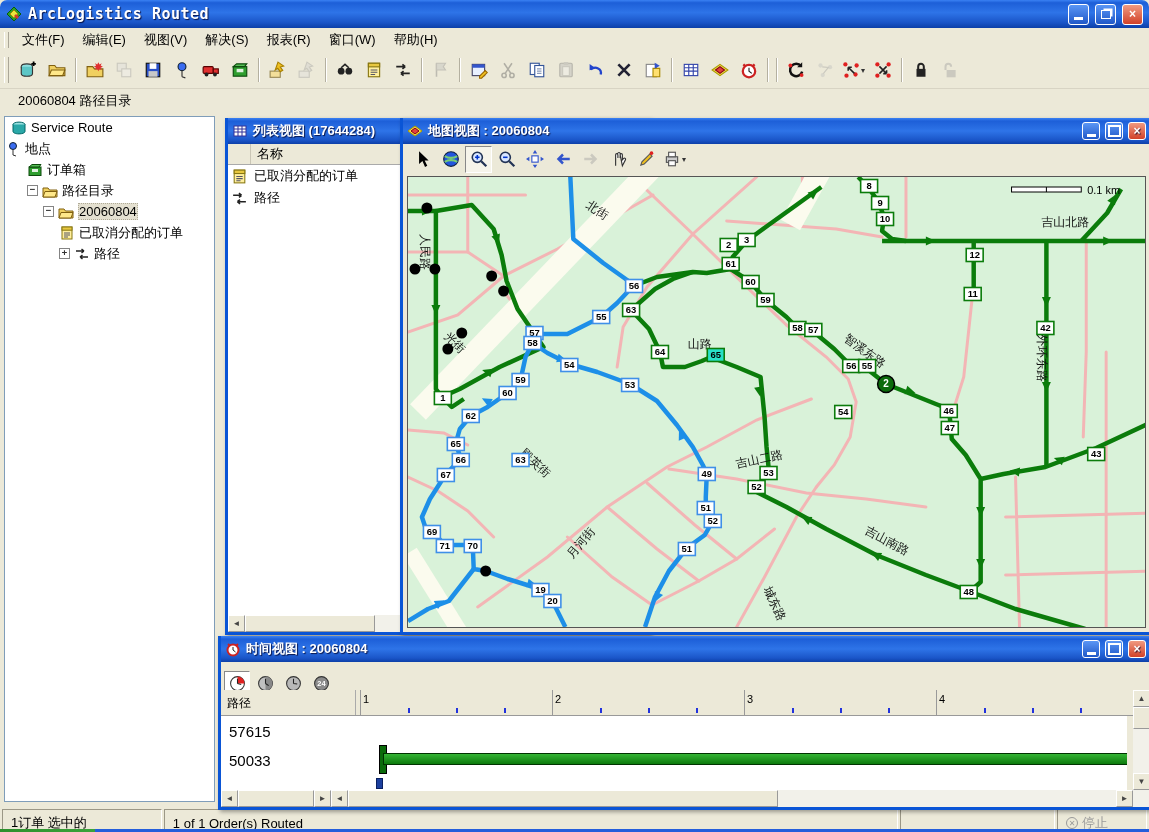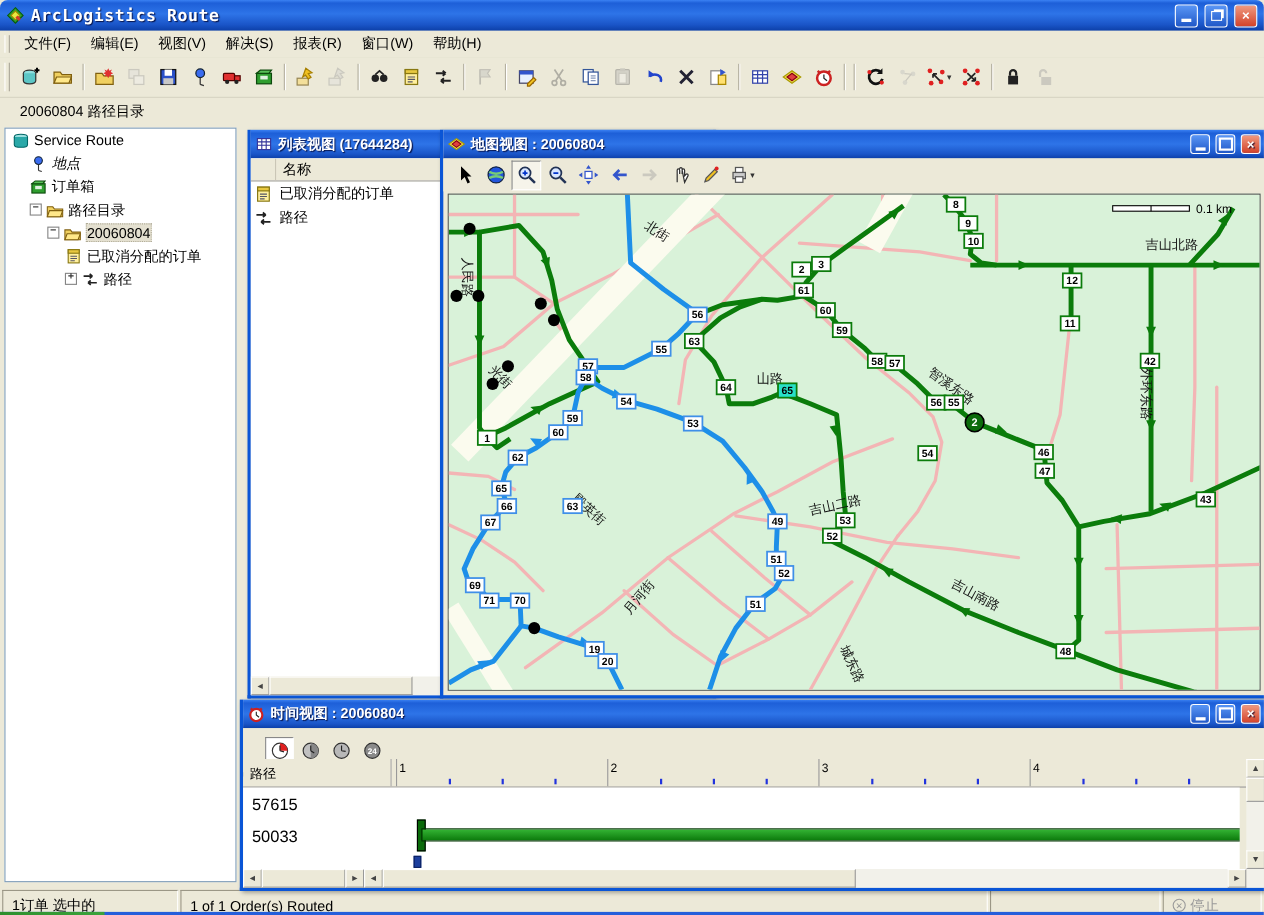--- a/index.html
+++ b/index.html
@@ -64,21 +64,21 @@
   #mapwin{left:400px;top:118px;width:747px;height:514px;z-index:20}
   #maptoolbar{position:absolute;left:0;top:26px;right:0;height:30px;background:#ece9d8;display:flex;align-items:center;padding-left:6px;gap:1px}
   .mb{width:25px;height:25px;display:flex;align-items:center;justify-content:center;border:1px solid transparent}
   .mb svg{width:18px;height:18px;display:block}
   .mb.pressed{border:1px solid #888;border-right-color:#fff;border-bottom-color:#fff;background:#f6f4ea}
   .mb.dim{filter:grayscale(1) opacity(.4)}
   #mapcanvas{position:absolute;left:4px;top:58px;width:739px;height:452px;border:1px solid #555;background:#d9f2d9;box-sizing:border-box}
   #mapsvg{width:100%;height:100%;display:block}
   
   #timewin{left:218px;top:636px;width:929px;height:171px;z-index:30}
-  #tvtoolbar{position:absolute;left:0;top:26px;width:100%;height:44px;background:#ece9d8;display:flex;align-items:center;padding-left:20px;gap:2px;box-sizing:border-box;border-bottom:4px solid #404040}
+  #tvtoolbar{position:absolute;left:0;top:26px;width:100%;height:44px;background:#ece9d8;display:flex;align-items:center;padding-left:3px;gap:2px;box-sizing:border-box;border-bottom:1px solid #404040}
   .clk{width:24px;height:23px;display:flex;align-items:center;justify-content:center;border:1px solid transparent}
   .clk svg{width:17px;height:17px;display:block}
   .clk.pressed{border:1px solid #888;border-right-color:#fff;border-bottom-color:#fff;background:#fff}
   #tvheader{position:absolute;left:0;top:54px;width:100%;height:26px;background:#ece9d8;border-bottom:1px solid #999;box-sizing:border-box;font-size:12px;overflow:hidden}
   #tvheader .colname{position:absolute;left:6px;top:5px}
   #tvheader .coldiv{position:absolute;left:134px;top:0;width:1px;height:100%;background:#aaa}
   .tickmajor{position:absolute;top:0;width:1px;height:100%;background:#999}
   .tickmajor span{position:absolute;left:3px;top:3px;font-size:11px}
   .tickminor{position:absolute;bottom:2px;width:2px;height:5px;background:#2233dd}
   #tvrows{position:absolute;left:0;top:80px;width:906px;height:74px;background:#fff;overflow:hidden}
@@ -100,21 +100,21 @@
 <body>
 
 <div class="abs" id="titlebar">
   <span class="appicon">
       <svg viewBox="0 0 16 16">
         <path d="M8 1 15 8 8 15 1 8z" fill="#2aa02a" stroke="#0a5a0a"></path>
         <path d="M8 4 12 8 8 12 4 8z" fill="#e8e840" stroke="#a80"></path>
         <path d="M10 8l3 3-2 2-3-3z" fill="#d43a2a"></path>
       </svg>
     </span>
-  <span class="ttxt">ArcLogistics Route</span>
+  <span class="ttxt">ArcLogistics Routed</span>
   <span class="spacer"></span>
   <span class="wb">
       <span class="minbar"></span>
     </span>
   <span class="wb">
       <span class="rstbox"></span>
     </span>
   <span class="wb close">×</span>
 </div>
 
@@ -410,21 +410,21 @@
 <div class="abs" id="treepanel">
     <div class="trow" style="padding-left: 6px;">
       <span class="ticn">
         <svg viewBox="0 0 16 16">
           <ellipse cx="8" cy="4.5" rx="6" ry="2.4" fill="#9ae0e0" stroke="#066"></ellipse>
           <path d="M2 4.5v7c0 1.3 2.7 2.4 6 2.4s6-1.1 6-2.4v-7" fill="#2aa8a8" stroke="#066"></path>
         </svg>
       </span>
       <span class="tlabel">Service Route</span>
     </div>
-    <div class="trow" style="padding-left: 22px; font-style: italic;">
+    <div class="trow" style="">
       <span class="ticn">
         <svg viewBox="0 0 16 16">
           <circle cx="8" cy="5" r="3.5" fill="#3a6cf0" stroke="#123"></circle>
           <path d="M8 8.5V14M8 14l3 1" stroke="#333" fill="none"></path>
         </svg>
       </span>
       <span class="tlabel">地点</span>
     </div>
     <div class="trow" style="padding-left: 22px;">
       <span class="ticn">

